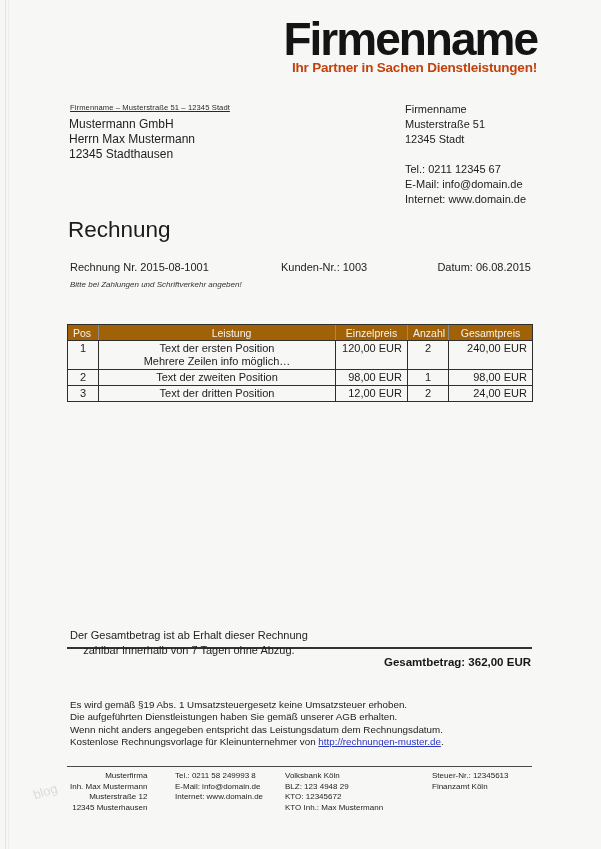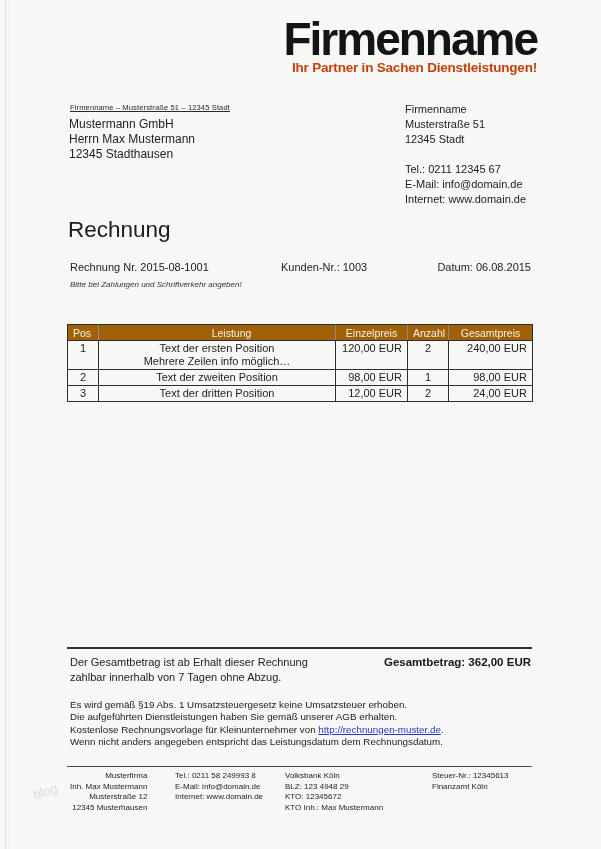--- a/index.html
+++ b/index.html
@@ -71,21 +71,21 @@
     border:1px solid #2e2e2e; padding:1px 5px;
     line-height:13px; vertical-align:top; overflow:hidden;
   }
   td.c-pos { text-align:center; }
   td.c-service { text-align:center; }
   td.c-unit, td.c-total { text-align:right; }
   td.c-qty { text-align:center; }
 
   
   .rule-total { position:absolute; left:67px; top:647px; width:465px; height:0; border-top:2px solid #333; }
-  .terms { position:absolute; left:70px; top:655px; font-size:11px; line-height:14.5px; color:#222; }
+  .terms { position:absolute; left:70px; top:628px; font-size:11px; line-height:14.5px; color:#222;text-align:center; }
   .grand-total { position:absolute; right:70px; top:656px; font-size:11.5px; font-weight:bold; color:#161616; }
 
   
   .legal { position:absolute; left:70px; top:699px; font-size:9.8px; line-height:12.4px; color:#222; }
   .legal a { color:#2b35c0; text-decoration:underline; }
 
   
   .rule-footer { position:absolute; left:67px; top:766px; width:465px; height:0; border-top:1px solid #4a4a4a; }
   .footer { position:absolute; left:70px; top:771px; width:461px; font-size:8px; line-height:10.5px; color:#242424; }
   .footer-col { position:absolute; top:0; white-space:nowrap; }
@@ -186,24 +186,24 @@
   <div class="rule-total"></div>
   <div class="terms">
     <div>Der Gesamtbetrag ist ab Erhalt dieser Rechnung</div>
     <div>zahlbar innerhalb von 7 Tagen ohne Abzug.</div>
   </div>
   <div class="grand-total">Gesamtbetrag: 362,00 EUR</div>
 
   <div class="legal">
     <div>Es wird gemäß §19 Abs. 1 Umsatzsteuergesetz keine Umsatzsteuer erhoben.</div>
     <div>Die aufgeführten Dienstleistungen haben Sie gemäß unserer AGB erhalten.</div>
+    <div>Wenn nicht anders angegeben entspricht das Leistungsdatum dem Rechnungsdatum.</div>
     <div>
       <span>Kostenlose Rechnungsvorlage für Kleinunternehmer von </span><a href="#">http://rechnungen-muster.de</a><span>.</span>
     </div>
-    <div>Wenn nicht anders angegeben entspricht das Leistungsdatum dem Rechnungsdatum.</div>
   </div>
 
   <div class="rule-footer"></div>
   <div class="footer">
     <div class="footer-col footer-col1">
       <div>Musterfirma</div>
       <div>Inh. Max Mustermann</div>
       <div>Musterstraße 12</div>
       <div>12345 Musterhausen</div>
     </div>

